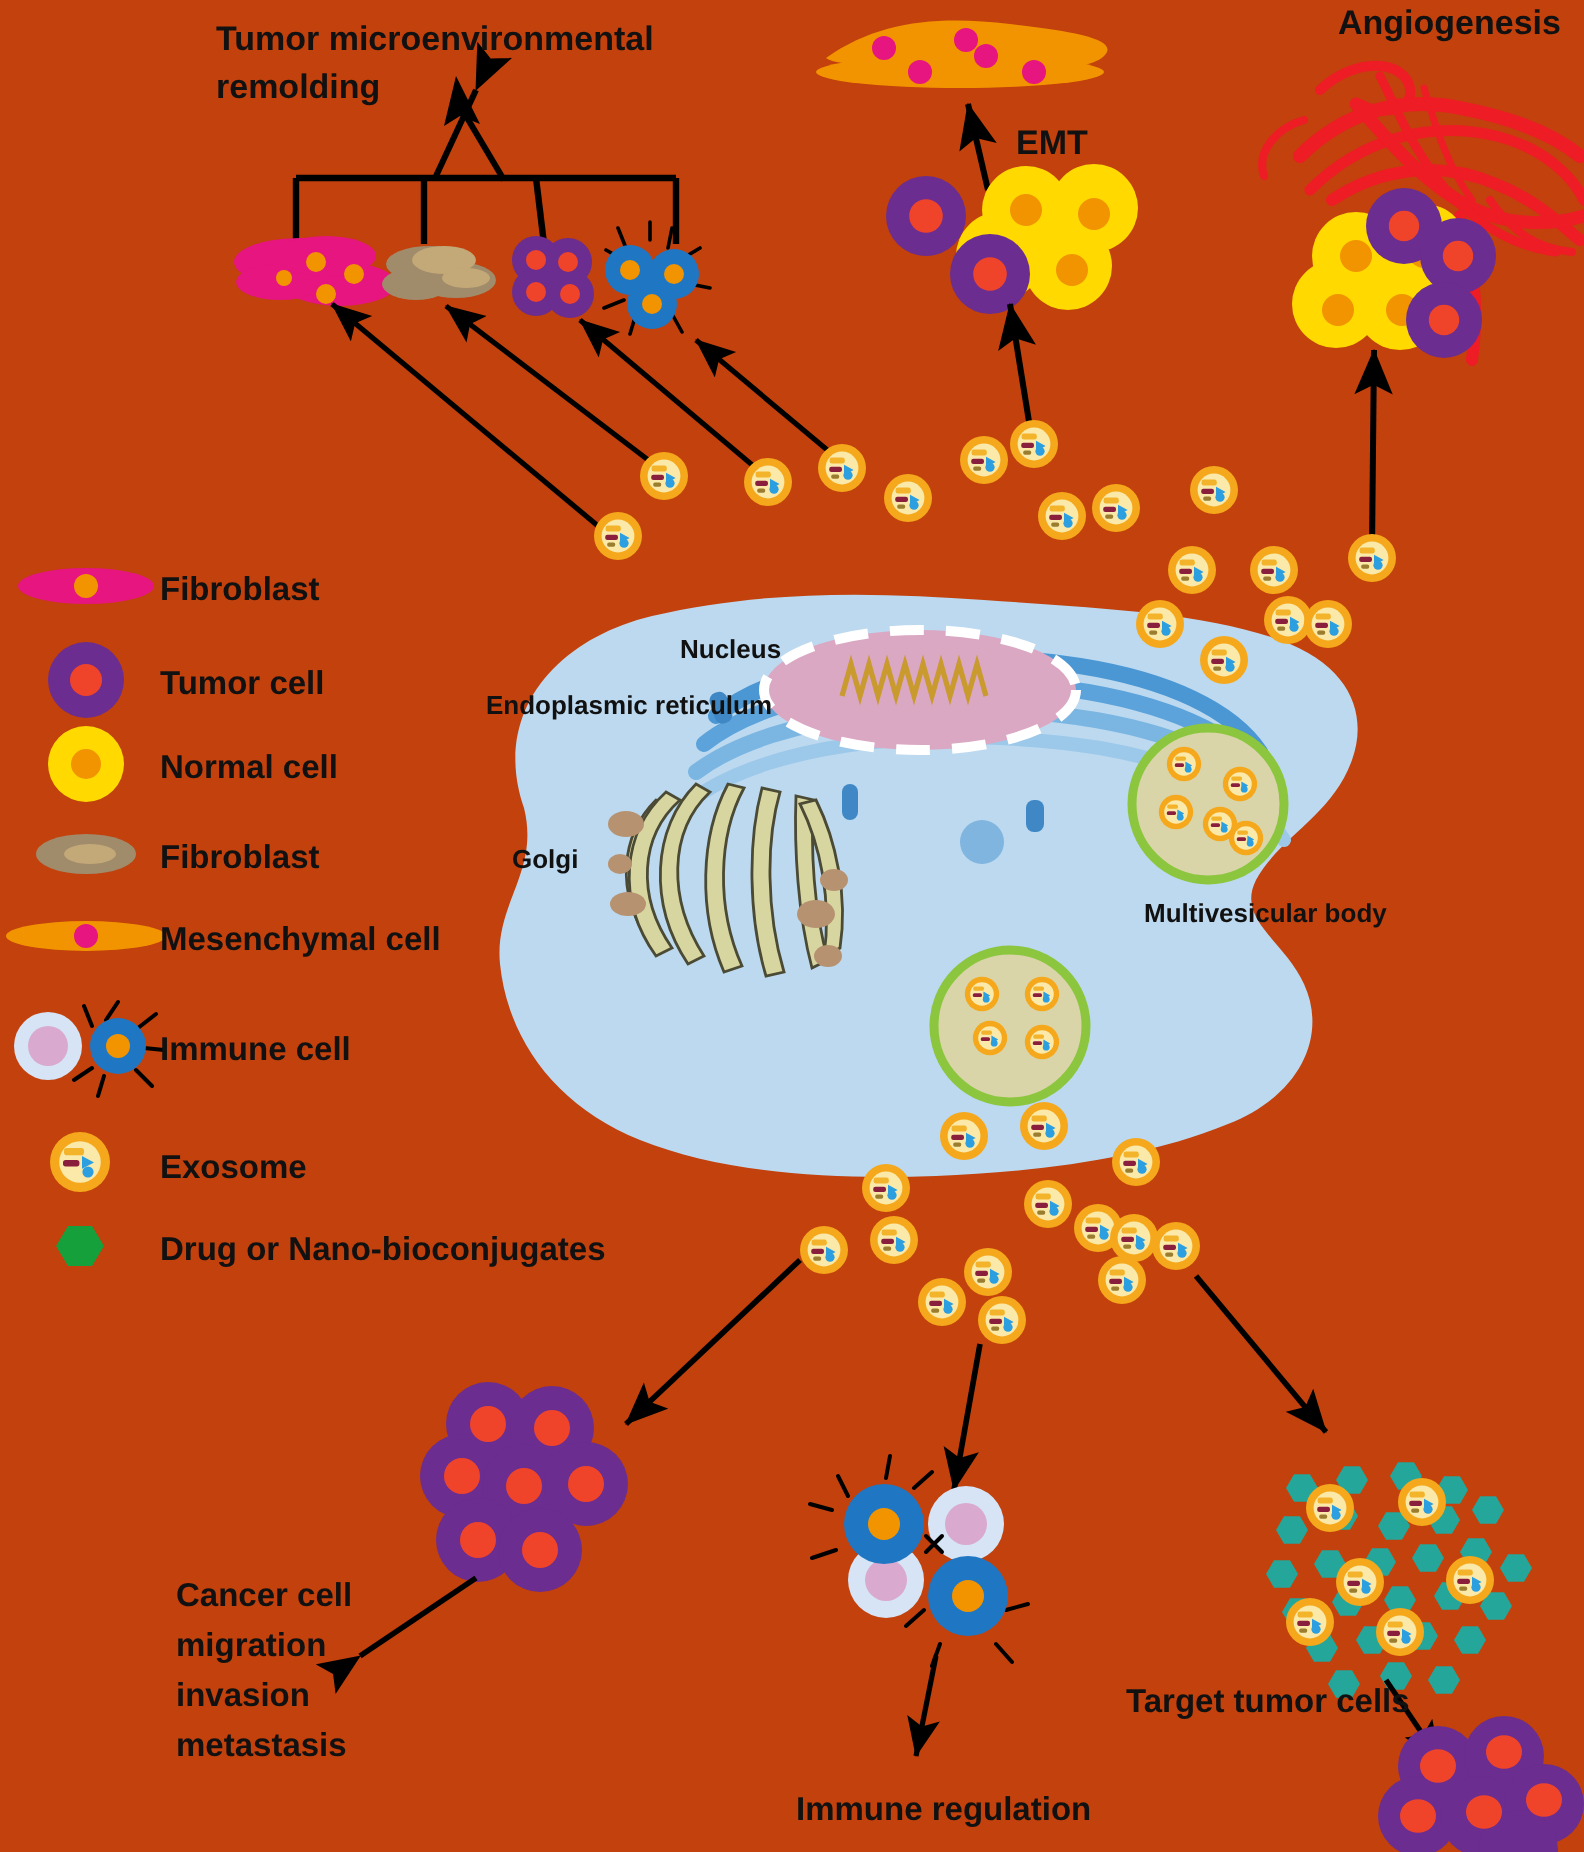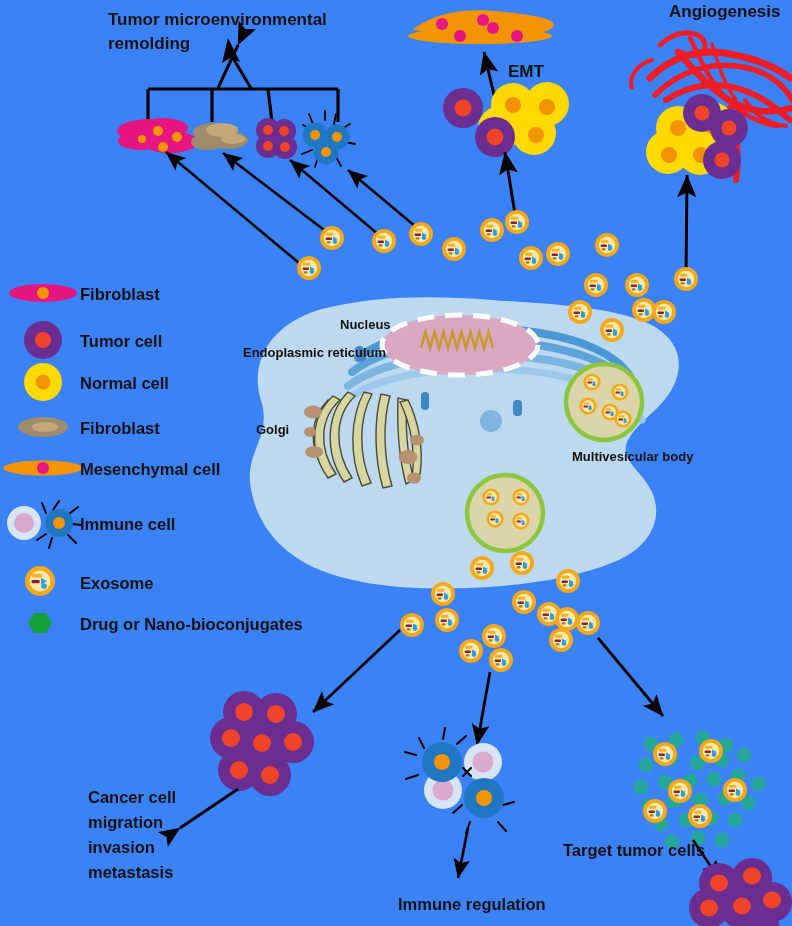--- a/index.html
+++ b/index.html
@@ -1,17 +1,17 @@
 <!DOCTYPE html>
 <html><head>
 <meta charset="utf-8">
 <style>
   html,body{margin:0;padding:0;background:#ffffff;}
   body{width:792px;height:926px;overflow:hidden;font-family:"Liberation Sans",sans-serif;}
-  #stage{position:relative;width:792px;height:926px;background:#3b82f6;}
+  #stage{position:relative;width:792px;height:926px;background:#c2410c;}
   svg#canvas{position:absolute;left:0;top:0;width:792px;height:926px;}
   .lbl-organelle{font-family:"Liberation Sans",sans-serif;font-weight:bold;fill:#111111;font-size:13px;}
   .lbl-legend{font-family:"Liberation Sans",sans-serif;font-weight:bold;fill:#111111;font-size:16.5px;}
   .lbl-head{font-family:"Liberation Sans",sans-serif;font-weight:bold;fill:#111111;font-size:17px;}
   .lbl-out{font-family:"Liberation Sans",sans-serif;font-weight:bold;fill:#111111;font-size:16.5px;}
 </style>
 </head>
 <body>
 
 <div id="stage">

